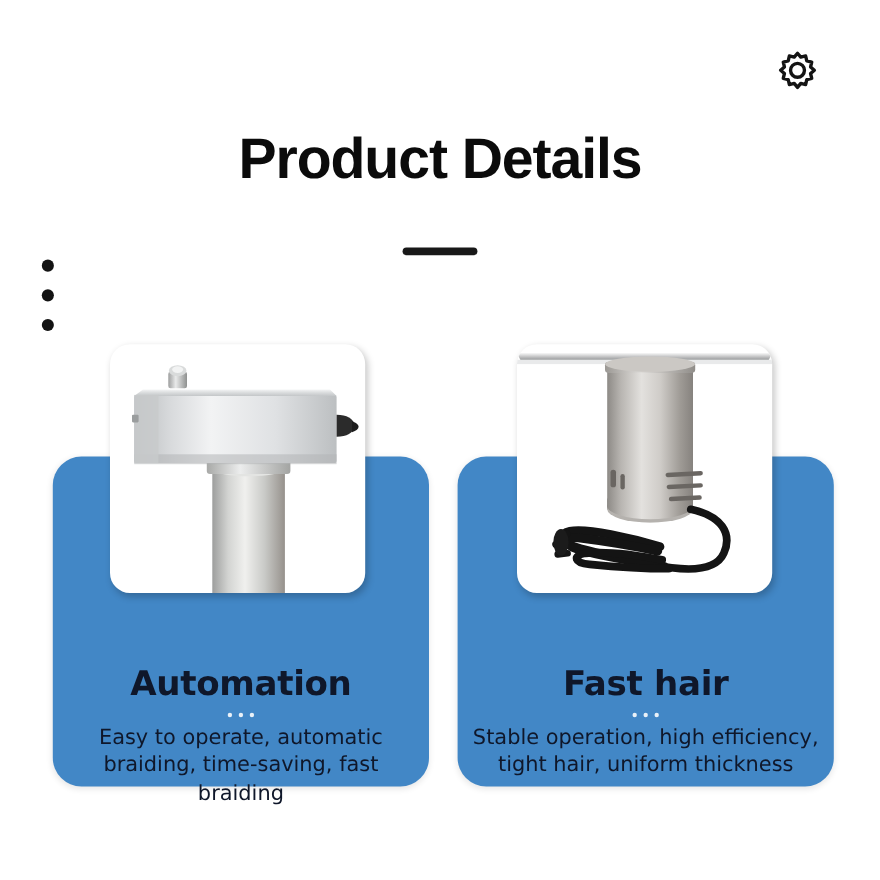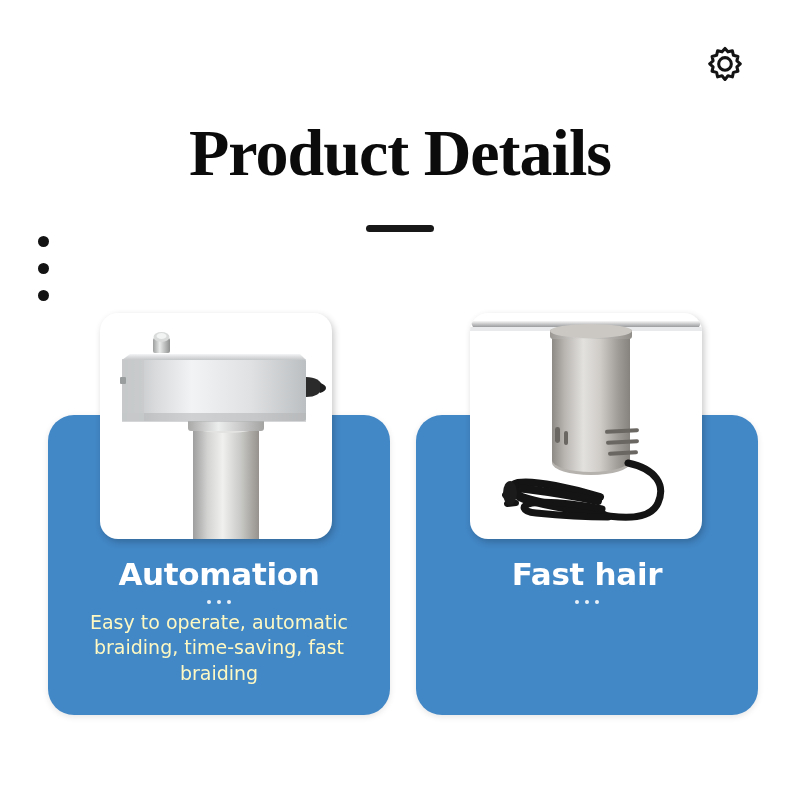--- a/index.html
+++ b/index.html
@@ -31,23 +31,23 @@
   }
   .gear-btn svg { display: block; }
 
   
   .page-title {
     position: absolute;
     top: 118px;
     left: 0;
     width: 800px;
     text-align: center;
-    font-family: Liberation Serif, serif;
+    font-family: Liberation Sans, sans-serif;
     font-weight: 700;
-    font-size: 66px;
+    font-size: 52px;
     letter-spacing: -1px;
     line-height: 1.05;
     color: #0b0b0b;
     white-space: nowrap;
   }
   .title-rule {
     position: absolute;
     top: 225px;
     left: 366px;
     width: 68px;
@@ -112,42 +112,43 @@
     right: 0;
     top: 142px;
     text-align: center;
     padding: 0 10px;
     box-sizing: border-box;
   }
   .card-title {
     font-family: "DejaVu Sans", "Liberation Sans", sans-serif;
     font-weight: 700;
     font-size: 31px;
-    color: #ffffff;
+    color: #0f172a;
     line-height: 1.1;
     letter-spacing: -0.3px;
+    margin-top: 48px;
   }
   .card-dots {
     margin: 9px auto 6px;
     display: flex;
     justify-content: center;
     gap: 6px;
   }
   .card-dots i {
     display: block;
     width: 4px;
     height: 4px;
     border-radius: 50%;
     background: #e9f1f8;
   }
   .card-desc {
     font-family: "DejaVu Sans", "Liberation Sans", sans-serif;
     font-size: 19px;
     line-height: 1.33;
-    color: #fef9c3;
+    color: #0f172a;
   }
 
   
   .art { position: absolute; inset: 0; }
 </style>
 </head>
 <body>
 
 <div class="gear-btn">
   <span>
@@ -241,20 +242,21 @@
   </div>
 
   <div class="card right">
     <div class="card-text">
       <div class="card-title">Fast hair</div>
       <div class="card-dots">
         <i></i>
         <i></i>
         <i></i>
       </div>
+      <div class="card-desc">Stable operation, high efficiency, tight hair, uniform thickness</div>
     </div>
   </div>
 
   <div class="photo-panel right">
     <svg class="art" viewBox="0 0 232 226">
       <defs>
         <linearGradient id="cyl" x1="0" y1="0" x2="1" y2="0">
           <stop offset="0" stop-color="#8d8a86"></stop>
           <stop offset="0.16" stop-color="#b8b5b1"></stop>
           <stop offset="0.40" stop-color="#e3e1de"></stop>

